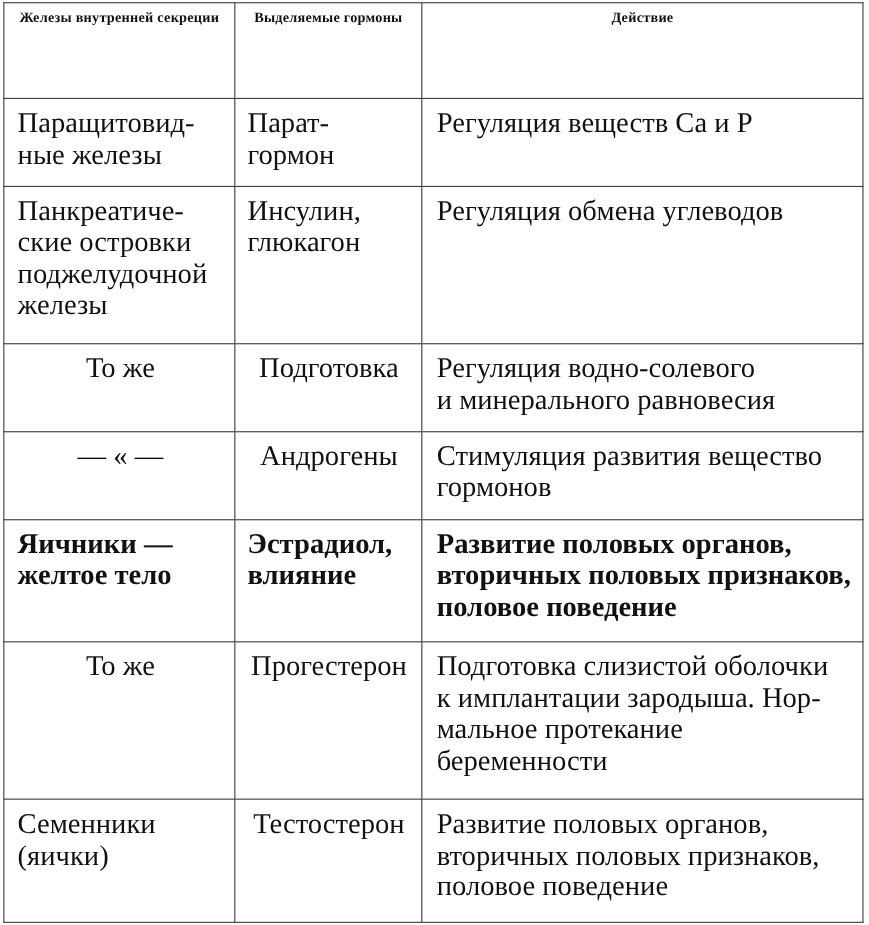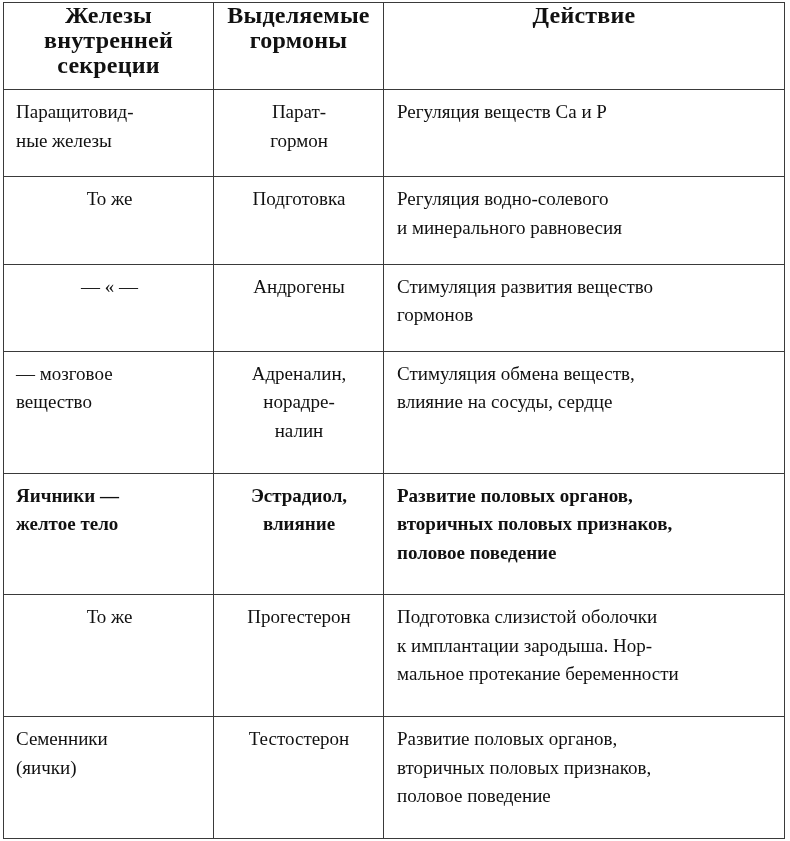--- a/index.html
+++ b/index.html
@@ -43,37 +43,37 @@
   col.col-hormone { width: 170px; }
   col.col-action  { width: 401px; }
 
   
   thead th {
     height: 86px;
     vertical-align: middle;
   }
   .th-inner {
     font-weight: bold;
-    font-size: 24px;
+    font-size: 13px;
     line-height: 25px;
     text-align: center;
     padding: 0 8px;
     letter-spacing: 0.2px;
   }
 
   
   .cell-inner {
-    font-size: 19px;
+    font-size: 26px;
     line-height: 28.5px;
     padding: 8px 10px 6px 10px;
     white-space: pre-line;
     word-break: normal;
   }
   .cell-inner.gland   { padding-left: 12px; }
-  .cell-inner.hormone { padding-left: 11px; text-align: center; }
+  .cell-inner.hormone { padding-left: 11px; }
   .cell-inner.action  { padding-left: 13px; }
 
   .align-center { text-align: center; font-family: Liberation Serif, serif; }
   .align-left   { text-align: left; }
 
   
   tr.r0 td { height: 65px; }
   tr.r1 td { height: 115px; }
   tr.r2 td { height: 67px; }
   tr.r3 td { height: 62px; }
@@ -116,20 +116,35 @@
 ные железы</div>
           </td>
         <td>
             <div class="cell-inner hormone align-left">Парат-
 гормон</div>
           </td>
         <td>
             <div class="cell-inner action align-left">Регуляция веществ Ca и  P</div>
           </td>
       </tr>
+      <tr class="r1">
+        <td>
+            <div class="cell-inner gland align-left">Панкреатиче-
+ские островки
+поджелудочной
+железы</div>
+          </td>
+        <td>
+            <div class="cell-inner hormone align-left">Инсулин,
+глюкагон</div>
+          </td>
+        <td>
+            <div class="cell-inner action align-left">Регуляция обмена углеводов</div>
+          </td>
+      </tr>
       <tr class="r3">
         <td>
             <div class="cell-inner gland align-center">То же</div>
           </td>
         <td>
             <div class="cell-inner hormone align-center">Подготовка</div>
           </td>
         <td>
             <div class="cell-inner action align-left">Регуляция водно-солевого
 и минерального равновесия</div>
@@ -138,35 +153,20 @@
       <tr class="r4">
         <td>
             <div class="cell-inner gland align-center">— « —</div>
           </td>
         <td>
             <div class="cell-inner hormone align-center">Андрогены</div>
           </td>
         <td>
             <div class="cell-inner action align-left">Стимуляция развития вещество
 гормонов</div>
-          </td>
-      </tr>
-      <tr class="r5">
-        <td>
-            <div class="cell-inner gland align-left">— мозговое
-вещество</div>
-          </td>
-        <td>
-            <div class="cell-inner hormone align-left">Адреналин,
-норадре-
-налин</div>
-          </td>
-        <td>
-            <div class="cell-inner action align-left">Стимуляция обмена веществ,
-влияние на сосуды, сердце</div>
           </td>
       </tr>
       <tr class="r6">
         <td>
             <div class="cell-inner gland align-left">Яичники —
 желтое тело</div>
           </td>
         <td>
             <div class="cell-inner hormone align-left">Эстрадиол,
 влияние</div>

